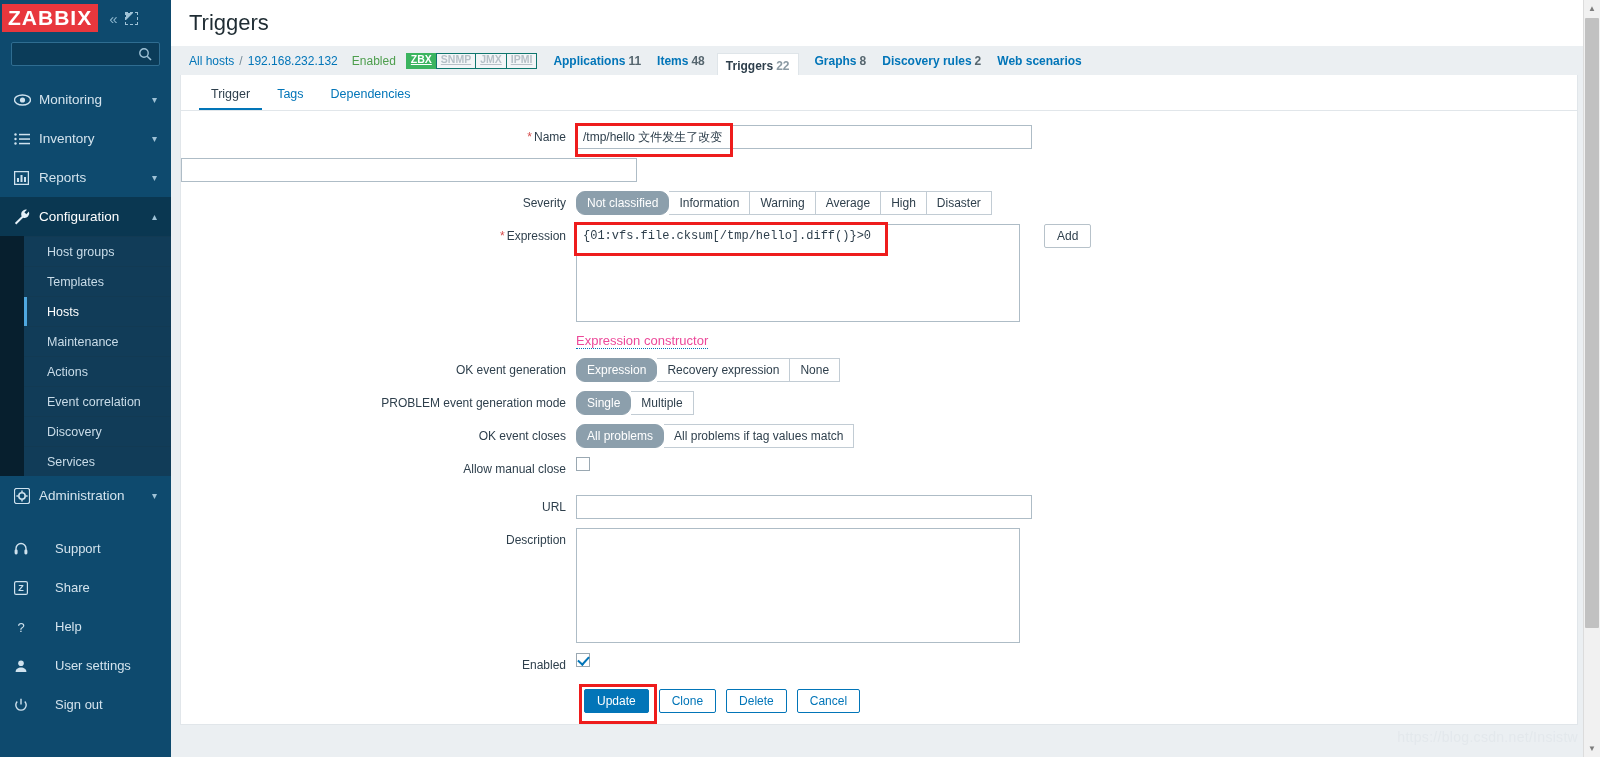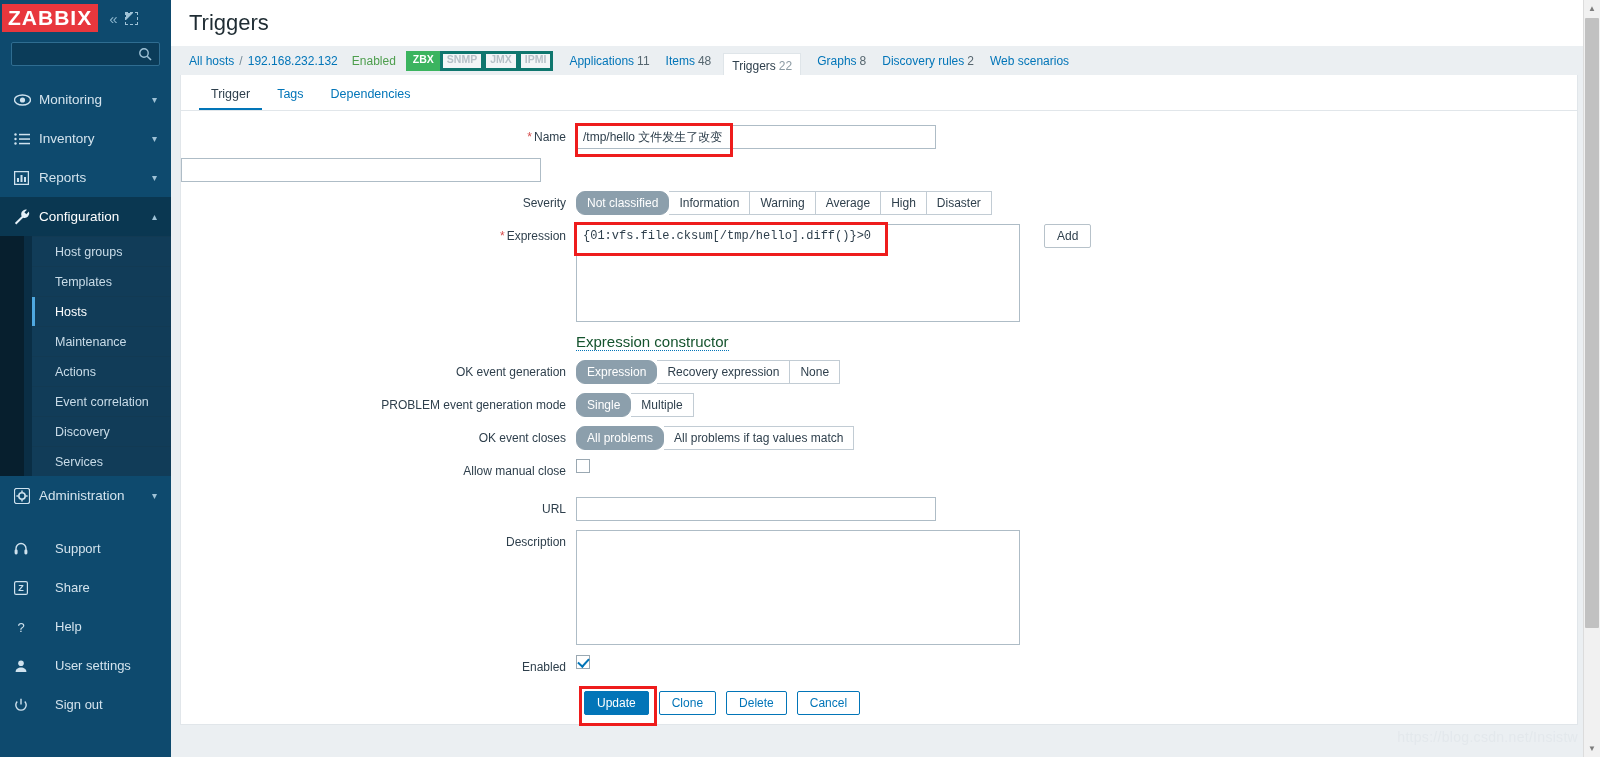--- a/index.html
+++ b/index.html
@@ -51,21 +51,21 @@
   .nav-item {
     height:39px; display:flex; align-items:center; padding-left:14px;
     color:#d3e3ed; font-size:13.5px; cursor:pointer; position:relative;
   }
   .nav-item .ico { width:25px; display:flex; align-items:center; color:#cfe2ee; }
   .nav-item .lbl { flex:1; }
   .nav-item .chev { margin-right:14px; color:#9fc2d6; font-size:10px; }
   .nav-item.active { background:#0a3751; }
   .nav-item.active .lbl { color:#ffffff; }
 
-  .submenu { background:#0a2e45; padding-left:32px; }
+  .submenu { background:#0a2e45; padding-left:24px; }
   .submenu-item {
     height:30px; display:flex; align-items:center; color:#c9dce8; font-size:12.5px;
     padding-left:23px; border-top:1px solid #123a53; position:relative; cursor:pointer;
     background:#113c58;
   }
   .submenu-item.sel { background:#113c58; color:#ffffff; }
   .submenu-item.sel:before {
     content:""; position:absolute; left:0; top:0; bottom:0; width:3px; background:#4fa8e0;
   }
   .submenu { position:relative; }
@@ -85,24 +85,24 @@
   .crumbs {
     background:#ebeff2; height:29px; display:flex; align-items:center;
     padding:0 0 0 18px; gap:0; font-size:12px; color:#2e3f4c;
   }
   .crumbs a { color:#0275b8; text-decoration:none; cursor:pointer; }
   .crumbs .sep { color:#768b99; margin:0 5px; }
   .crumbs .enabled { color:#4d9e4d; margin-left:14px; }
   .badges { display:flex; margin-left:11px; }
   .badge {
     font-size:10.5px; font-weight:bold; padding:0 4px 3px 4px; line-height:11px;
-    border:3px solid #0f766e; background:#f3f5f7; color:#b6c0c7; margin-left:-1px;
+    border:1px solid #0f766e; background:#f3f5f7; color:#b6c0c7; margin-left:-1px;text-decoration:underline;
   }
   .badge.on { background:#3bb45f; color:#ffffff; border-color:#3bb45f; }
-  .crumbs .lnk { margin-left:16px; color:#0275b8; cursor:pointer; }
+  .crumbs .lnk { margin-left:16px; color:#0275b8; cursor:pointer;font-weight:bold; }
   .crumbs .lnk .cnt { color:#56666f; margin-left:3px; }
   .crumbs .lnk.cur {
     background:#ffffff; color:#2e3f4c; padding:5px 8px 6px 8px; margin-left:12px;
     border:1px solid #dfe5e9; border-bottom-color:#ffffff; position:relative; top:6px;
   }
   .crumbs .lnk.cur .cnt { color:#8b9aa3; }
 
   .panel {
     background:#ffffff; margin:0 22px 0 9px; border:1px solid #e1e6ea; border-top:none;
     min-height:650px; position:relative;
@@ -120,21 +120,21 @@
     width:395px; text-align:right; padding-right:10px; font-size:12px; color:#2e3f4c;
     line-height:24px;
   }
   .flabel .req { color:#d54c4c; margin-right:2px; }
   .fctl { flex:1; display:flex; align-items:flex-start; }
 
   .inp {
     height:24px; border:1px solid #aebcc6; background:#ffffff; font-size:12px;
     padding:0 6px; color:#2e3f4c; outline:none; font-family:"Liberation Sans", sans-serif;
   }
-  .inp.w-wide { width:360px; }
+  .inp.w-wide { width:456px; }
   .ta {
     border:1px solid #aebcc6; background:#ffffff; font-size:12px; padding:4px 6px;
     color:#2e3f4c; outline:none; resize:none;
     font-family:"Liberation Mono", monospace;
   }
   .ta.expr { width:444px; height:98px; }
   .ta.desc { width:444px; height:115px; font-family:"Liberation Sans", sans-serif; }
 
   
   .hl { position:relative; }
@@ -154,21 +154,21 @@
   .seg.sel { background:#8c9fac; color:#ffffff; border-color:#8c9fac;border-radius:9px; }
 
   .btn {
     height:24px; padding:0 12px; font-size:12px; border:1px solid #0275b8; border-radius:2px;
     background:#ffffff; color:#0275b8; cursor:pointer; font-family:"Liberation Sans", sans-serif;
   }
   .btn.grey { border-color:#b7c2ca; color:#2e3f4c; }
   .btn.primary { background:#0275b8; color:#ffffff; }
   .btn-add { margin-left:24px; }
 
-  .link-sm { color:#14532d; font-size:15px; text-decoration:none;
+  .link-sm { color:#ec4899; font-size:13px; text-decoration:none;
      border-bottom:1px dotted #0275b8; cursor:pointer; }
 
   .chk {
     width:14px; height:14px; border:1px solid #9aa8b2; background:#ffffff;
     display:inline-block; position:relative; cursor:pointer;
   }
   .chk.on:after {
     content:""; position:absolute; left:3px; top:0px; width:5px; height:9px;
     border:solid #0275b8; border-width:0 2px 2px 0; transform:rotate(42deg);
   }

